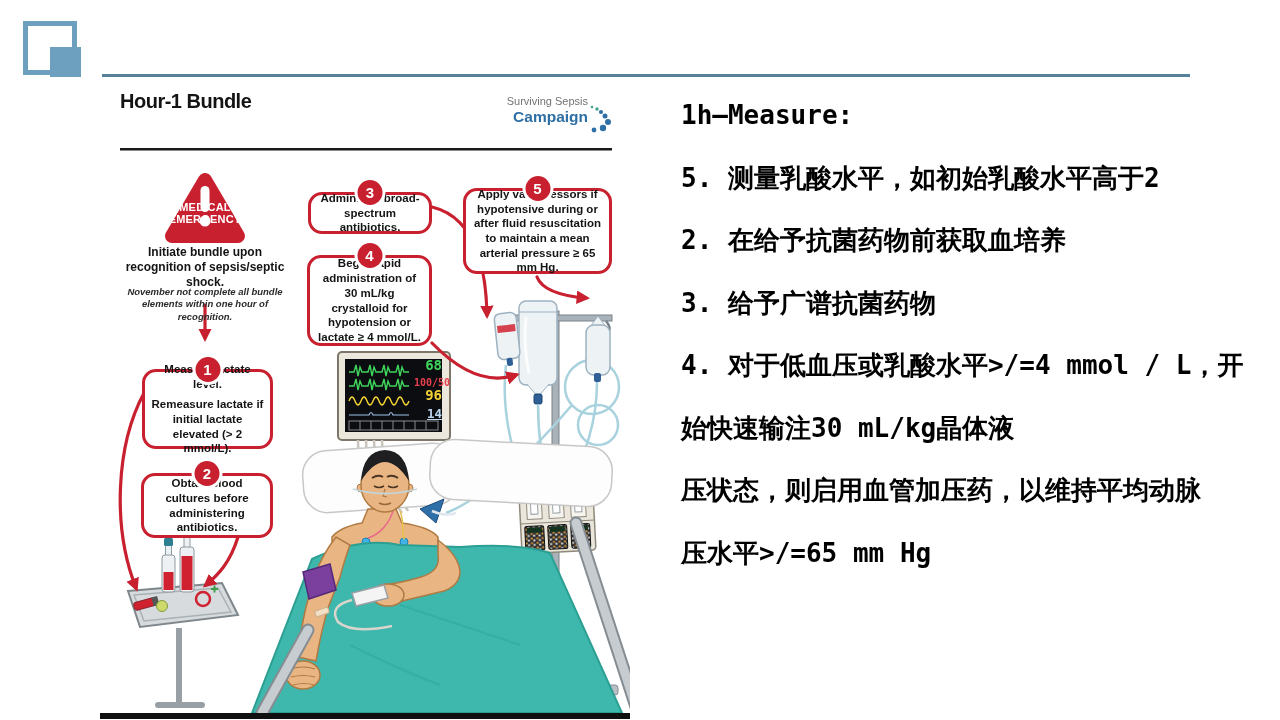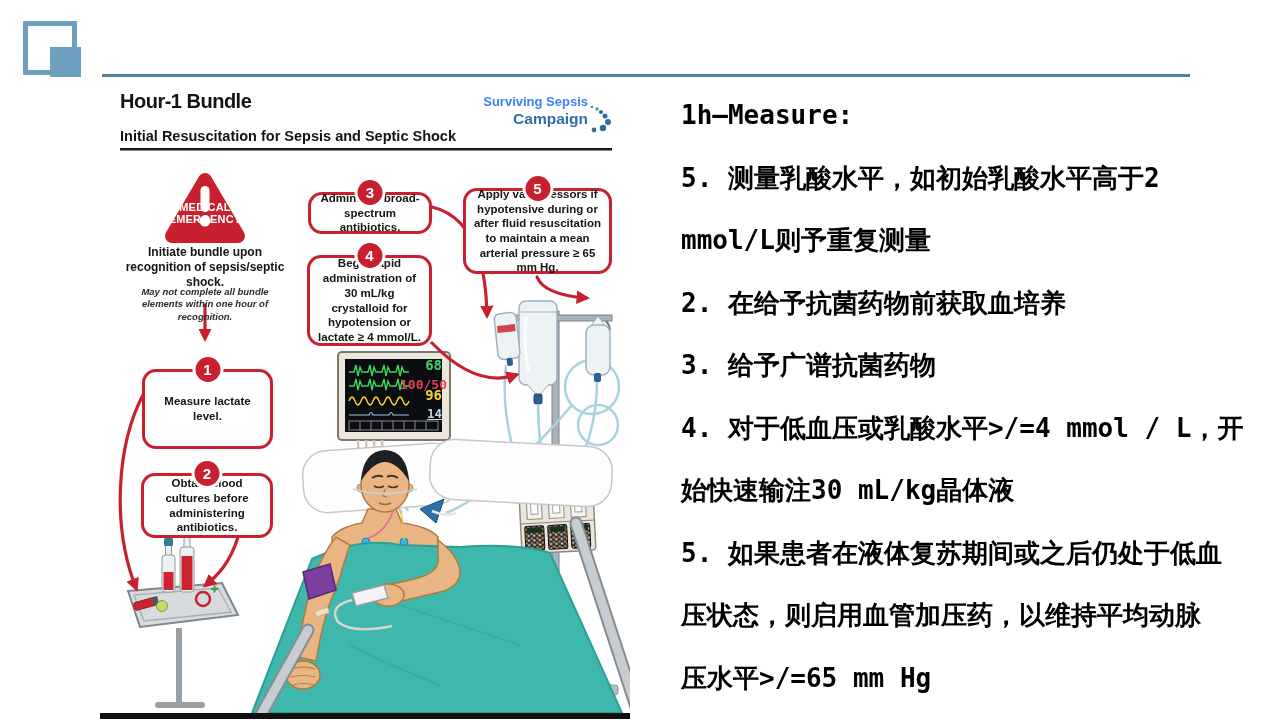--- a/index.html
+++ b/index.html
@@ -11,21 +11,21 @@
   .deco-outline{left:23px;top:21px;width:44px;height:44px;border:5px solid #6CA0BE;background:#fff;}
   .deco-fill{left:50px;top:47px;width:31px;height:30px;background:#6CA0BE;}
   .top-rule{left:102px;top:74px;width:1088px;height:3px;background:#55819B;}
 
   
   .infographic{left:100px;top:85px;width:530px;height:634px;background:#fff;}
   .art{position:absolute;left:0;top:0;width:530px;height:634px;}
   .ig-title{left:20px;top:5px;font-size:20px;font-weight:800;color:#141414;letter-spacing:-0.5px;}
   .ig-subtitle{left:20px;top:43px;font-size:14.5px;font-weight:700;color:#141414;}
   .logo{right:42px;top:10px;text-align:right;line-height:1.15;}
-  .logo-l1{font-size:13px;font-weight:700;color:#3b82f6;}
+  .logo-l1{font-size:11px;font-weight:400;color:#737373;}
   .logo-l2{font-size:15.5px;font-weight:600;color:#2E6FA5;}
 
   .em-badge{left:50px;top:116px;width:110px;text-align:center;color:#fff;
             font-size:11px;line-height:1.1;font-weight:800;letter-spacing:.2px;}
   .em-lead{left:20px;top:160px;width:170px;text-align:center;font-size:12px;line-height:1.25;font-weight:700;color:#141414;}
   .em-note{left:20px;top:201px;width:170px;text-align:center;font-size:9.5px;line-height:1.3;
            font-style:italic;font-weight:600;color:#2b2b2b;}
 
   .bubble{background:#fff;border:3px solid #C8202F;border-radius:14px;
           display:flex;flex-direction:column;justify-content:center;align-items:center;
@@ -35,21 +35,21 @@
          width:25px;height:25px;border-radius:50%;background:#C8202F;color:#fff;
          font-size:15px;line-height:25px;font-weight:800;text-align:center;box-shadow:0 0 0 3px #fff;}
   .b1{left:42px;top:284px;width:131px;height:80px;}
   .b2{left:41px;top:388px;width:132px;height:65px;}
   .b3{left:208px;top:107px;width:124px;height:42px;}
   .b4{left:207px;top:170px;width:125px;height:91px;}
   .b5{left:363px;top:103px;width:149px;height:86px;}
 
   .mon{width:36px;text-align:right;font-weight:800;font-family:"DejaVu Sans Mono",monospace;}
   .mon-hr{left:306px;top:272px;font-size:14px;color:#3ED45B;}
-  .mon-bp{left:300px;top:292px;width:42px;font-size:13px;color:#E8404E;}
+  .mon-bp{left:300px;top:292px;width:42px;font-size:10px;color:#E8404E;padding-left:8px;}
   .mon-spo2{left:306px;top:302px;font-size:14px;color:#F2D233;}
   .mon-rr{left:306px;top:321px;font-size:12.5px;color:#BCD6F0;text-decoration:underline;}
 
   
   .notes{left:681px;top:84px;width:575px;color:#000;
          font-family:"DejaVu Sans Mono","Liberation Mono",monospace;
          font-size:26px;font-weight:600;}
   .note-line{height:62.5px;line-height:62.5px;white-space:nowrap;}
 </style>
 </head>
@@ -243,36 +243,36 @@
       <path d="M138,452 C130,478 118,490 106,500" marker-end="url(#ah)"></path>
       <path d="M332,122 C374,132 386,180 387,230" marker-end="url(#ah)"></path>
       <path d="M332,258 C365,292 392,298 416,290" marker-end="url(#ah)"></path>
       <path d="M437,192 C442,205 462,211 486,213" marker-end="url(#ah)"></path>
     </g>
 
     <rect x="0" y="628" width="530" height="6" fill="#101010"></rect>
   </svg>
 
   <div class="abs ig-title">Hour-1 Bundle</div>
-  <div class="abs ig-subtitle">Initial Resuscitation for Sepsis and Septic Shock</div>
   <div class="abs logo">
     <div class="logo-l1">Surviving Sepsis</div>
     <div class="logo-l2">Campaign</div>
   </div>
 
   <div class="abs em-badge">
     <div>MEDICAL</div>
     <div>EMERGENCY</div>
   </div>
   <div class="abs em-lead">Initiate bundle upon recognition of sepsis/septic shock.</div>
-  <div class="abs em-note">May not complete all bundle elements within one hour of recognition.</div>
+  <div class="abs em-note">November not complete all bundle elements within one hour of recognition.</div>
 
   <div class="abs bubble b1">
     <div class="badge">1</div>
     <div>Measure lactate level.</div>
+    <div class="p2">Remeasure lactate if initial lactate elevated (&gt; 2 mmol/L).</div>
   </div>
   <div class="abs bubble b2">
     <div class="badge">2</div>
     <div>Obtain blood cultures before administering antibiotics.</div>
   </div>
   <div class="abs bubble b3">
     <div class="badge">3</div>
     <div>Administer broad-spectrum antibiotics.</div>
   </div>
   <div class="abs bubble b4">
@@ -286,21 +286,19 @@
 
   <div class="abs mon mon-hr">68</div>
   <div class="abs mon mon-bp">100/50</div>
   <div class="abs mon mon-spo2">96</div>
   <div class="abs mon mon-rr">14</div>
 </div>
 
 <div class="abs notes">
   <div class="note-line">1h—Measure:</div>
   <div class="note-line">5. 测量乳酸水平，如初始乳酸水平高于2</div>
-  <div class="note-line">mmol/L则予重复测量</div>
   <div class="note-line">2. 在给予抗菌药物前获取血培养</div>
   <div class="note-line">3. 给予广谱抗菌药物</div>
   <div class="note-line">4. 对于低血压或乳酸水平&gt;/=4 mmol / L，开</div>
   <div class="note-line">始快速输注30 mL/kg晶体液</div>
-  <div class="note-line">5. 如果患者在液体复苏期间或之后仍处于低血</div>
   <div class="note-line">压状态，则启用血管加压药，以维持平均动脉</div>
   <div class="note-line">压水平&gt;/=65 mm Hg</div>
 </div>
 
 </body></html>

